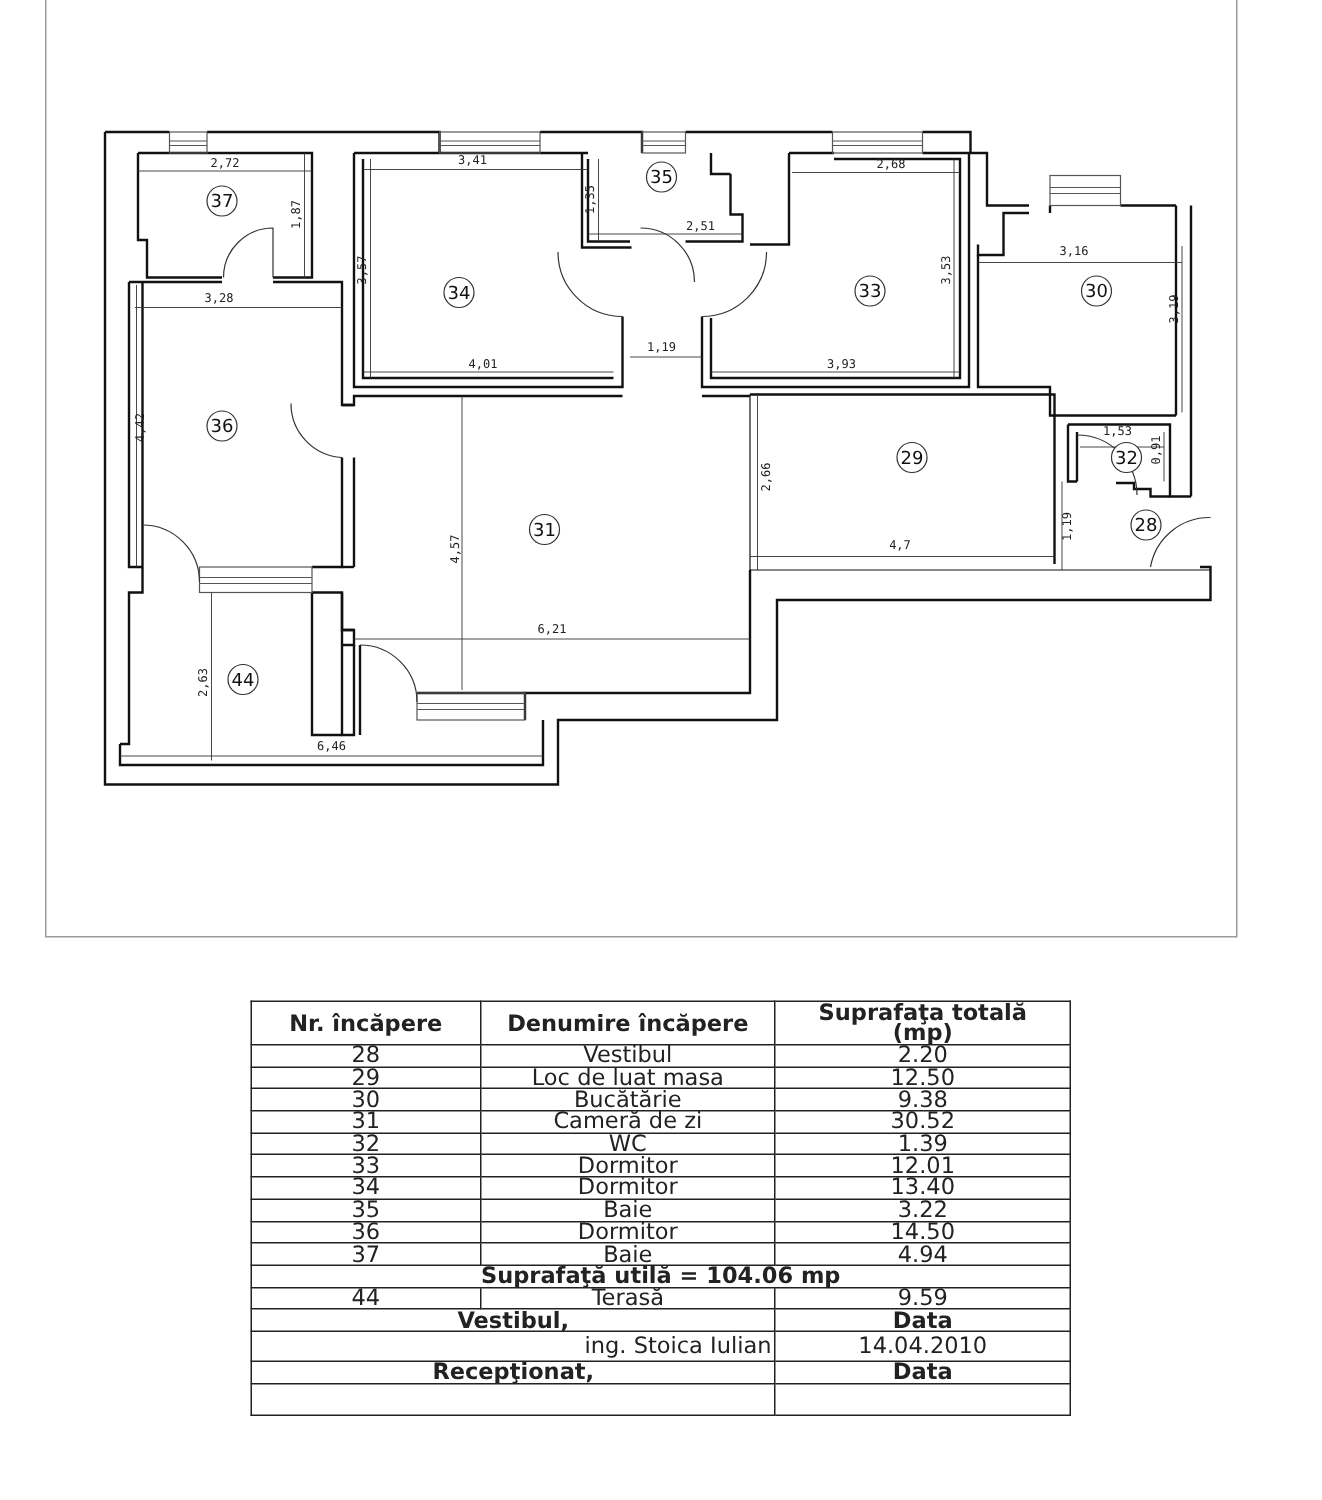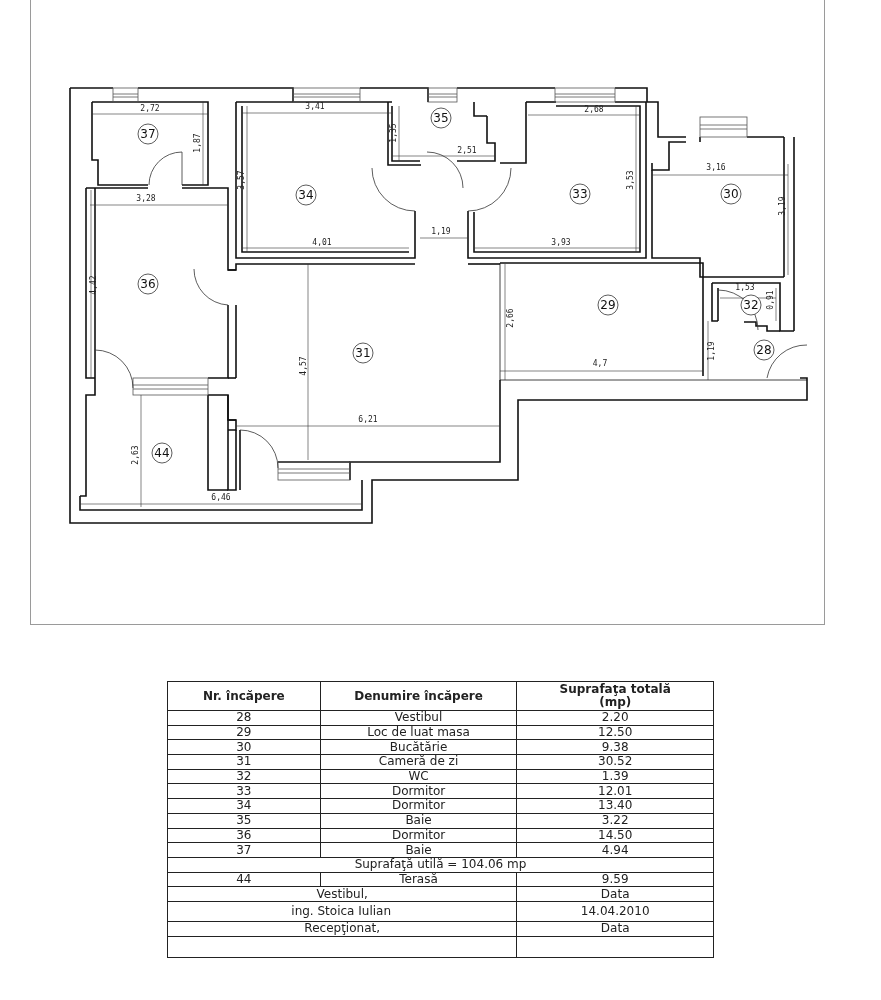--- a/index.html
+++ b/index.html
@@ -1,25 +1,25 @@
 <!DOCTYPE html>
 <html><head>
 <meta charset="utf-8">
 <style>
   html, body { margin:0; padding:0; background:#ffffff; }
   body { width:881px; height:1000px; position:relative; overflow:hidden; font-family:"DejaVu Sans", sans-serif; }
   #plan-frame { position:absolute; left:30px; top:-2px; width:795px; height:627px; border:1px solid #9a9a9a; box-sizing:border-box; }
   #plan-svg { position:absolute; left:0; top:0; }
   .dim { font-family:"DejaVu Sans Mono", monospace; font-size:8px; fill:#222; }
   .lbl { font-family:"DejaVu Sans", sans-serif; font-size:12px; fill:#111; }
-  #room-table { position:absolute; left:167px; top:681px; width:547px; border-collapse:collapse; font-size:12px; color:#222; }
+  #room-table { position:absolute; left:167px; top:667px; width:547px; border-collapse:collapse; font-size:15px; color:#222; }
   #room-table td, #room-table th { border:1px solid #222; padding:0 2px; text-align:center; line-height:13px; height:13.7px; }
   #room-table th { font-weight:bold; height:28px; line-height:13px; }
-  #room-table .bold { font-weight:normal; }
-  #room-table .left { text-align:center; padding-left:0; }
+  #room-table .bold { font-weight:bold; }
+  #room-table .left { text-align:right; padding-left:0; }
   #room-table .tall { height:19px; }
 </style>
 </head>
 <body>
 
 <div id="plan-frame"></div>
 
 <svg id="plan-svg" width="881" height="630" viewBox="0 0 881 630" xmlns="http://www.w3.org/2000/svg">
   <g fill="none" stroke="#111" stroke-width="1.6">
 

